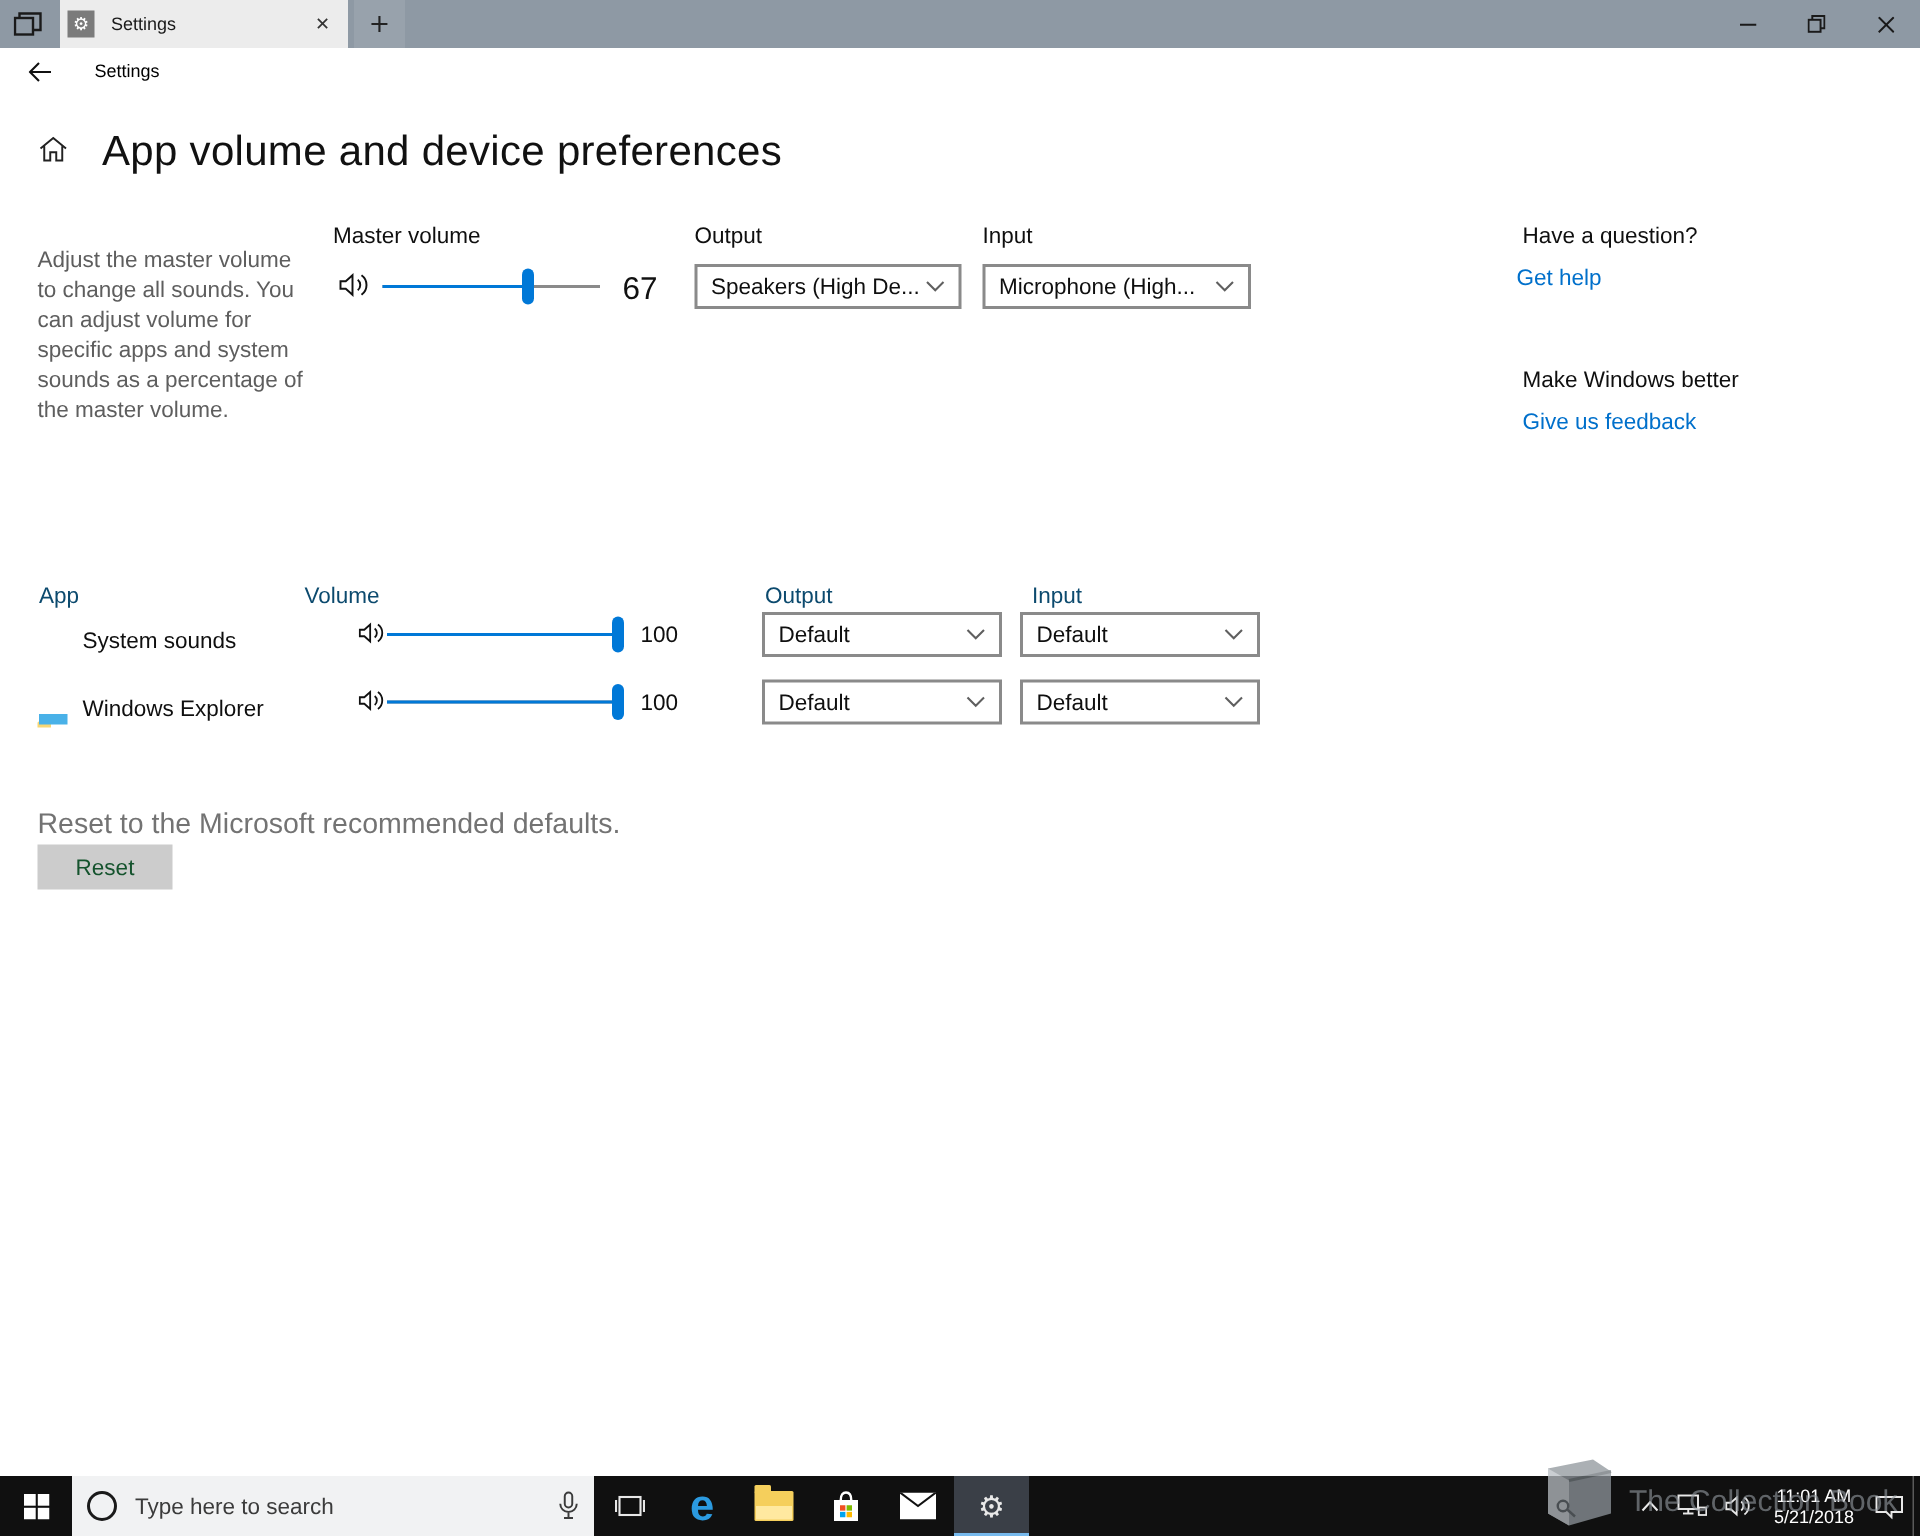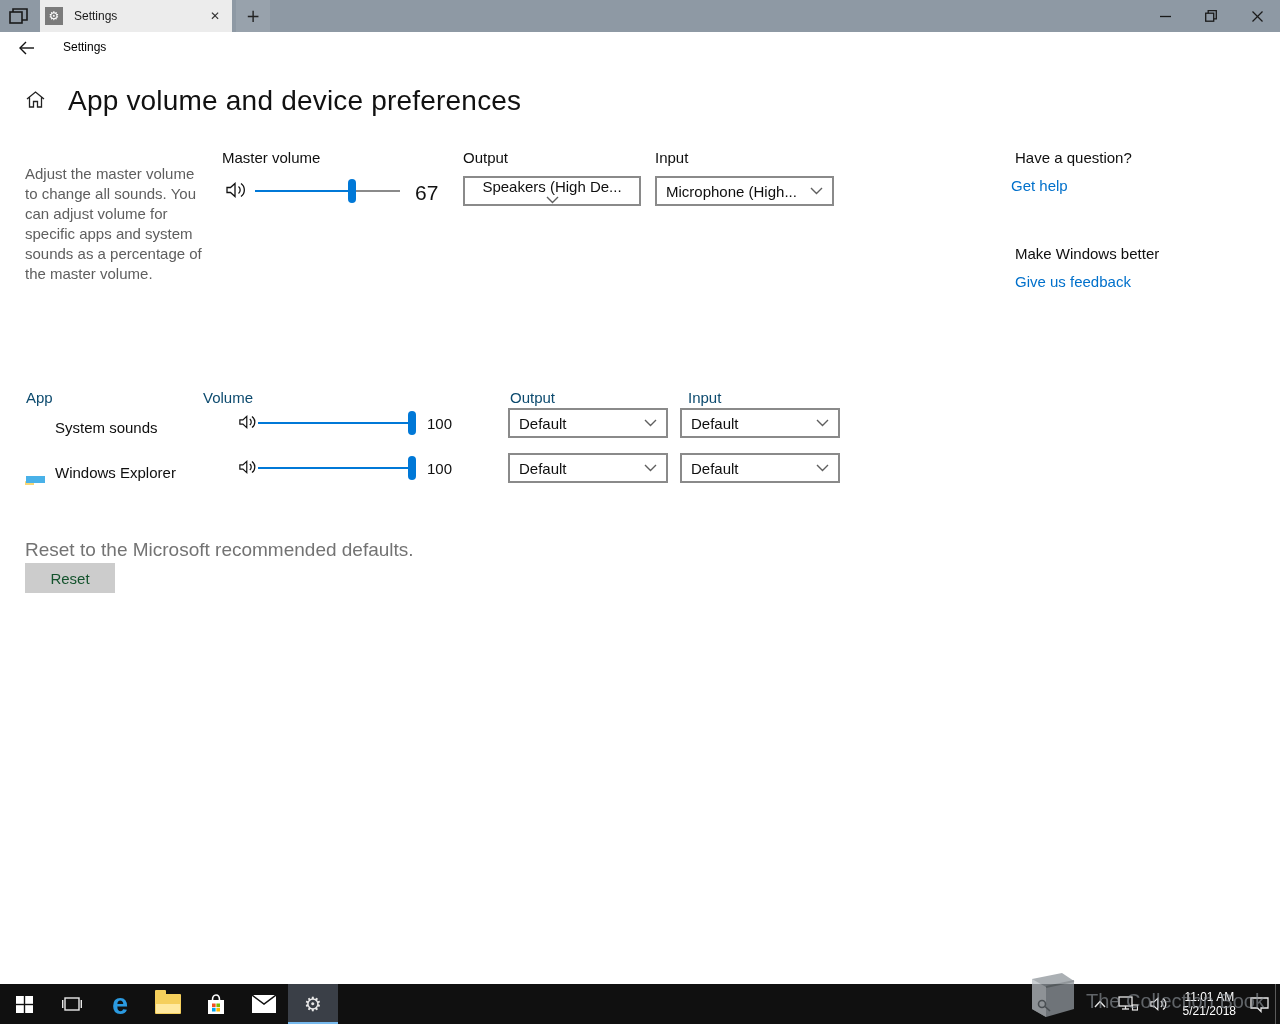--- a/index.html
+++ b/index.html
@@ -41,21 +41,21 @@
   .master-slider { position:absolute; left:255px; top:117px; }
   .master-value { position:absolute; left:415px; top:119px; font-size:21px; color:#111; }
 
   .slider { position:relative; height:24px; --pct:50%; }
   .slider .track { position:absolute; left:0; right:0; top:11px; height:2px; background:#8a8a8a; }
   .slider .fill  { position:absolute; left:0; top:11px; height:2px; width:var(--pct); background:#0078d7; }
   .slider .thumb { position:absolute; top:0; left:calc(var(--pct) - 4px); width:8px; height:24px; border-radius:4px; background:#0078d7; }
 
   .dropdown { position:absolute; height:30px; border:2px solid #8a8a8a; background:#fff; display:flex; align-items:center; padding:0 9px; }
   .dd-text { font-size:15px; color:#0f0f0f; flex:1; white-space:nowrap; overflow:hidden; }
-  .dd-master-out { left:463px; top:114px; width:178px;flex-direction:column; }
+  .dd-master-out { left:463px; top:114px; width:178px; }
   .dd-master-in  { left:655px; top:114px; width:179px; }
 
   .help-q   { position:absolute; left:1015px; top:87px; }
   .help-get { position:absolute; left:1011px; top:115px; }
   .help-mk  { position:absolute; left:1015px; top:183px; }
   .help-fb  { position:absolute; left:1015px; top:211px; }
   .link { font-size:15px; color:#0070cb; }
 
   .th-app    { position:absolute; left:26px;  top:327px; }
   .th-volume { position:absolute; left:203px; top:327px; }
@@ -273,20 +273,28 @@
 
 <div class="taskbar">
   <div class="tb-tile">
     <svg width="17" height="17" viewBox="0 0 17 17">
       <rect x="0" y="0" width="7.8" height="7.8" fill="#fff"></rect>
         <rect x="9.2" y="0" width="7.8" height="7.8" fill="#fff"></rect>
       <rect x="0" y="9.2" width="7.8" height="7.8" fill="#fff"></rect>
         <rect x="9.2" y="9.2" width="7.8" height="7.8" fill="#fff"></rect>
     </svg>
   </div>
+  <div class="tb-search">
+    <span class="cortana-ring"></span>
+    <input class="search-input" placeholder="Type here to search" style="">
+    <svg width="14" height="20" viewBox="0 0 14 20">
+      <rect x="4.5" y="1" width="5" height="10" rx="2.5" fill="none" stroke="#3b3b3b" stroke-width="1.3"></rect>
+      <path d="M1.5 8.5 A5.5 5.5 0 0 0 12.5 8.5 M7 14 L7 18 M4 18 L10 18" fill="none" stroke="#3b3b3b" stroke-width="1.3"></path>
+    </svg>
+  </div>
   <div class="tb-tile">
     <svg width="20" height="18" viewBox="0 0 20 18">
       <rect x="3" y="3" width="14" height="12" fill="none" stroke="#e8e8e8" stroke-width="1.4"></rect>
       <line x1="0.7" y1="5" x2="0.7" y2="13" stroke="#e8e8e8" stroke-width="1.4"></line>
       <line x1="19.3" y1="5" x2="19.3" y2="13" stroke="#e8e8e8" stroke-width="1.4"></line>
     </svg>
   </div>
   <div class="tb-tile">
     <span class="edge-e">e</span>
   </div>

